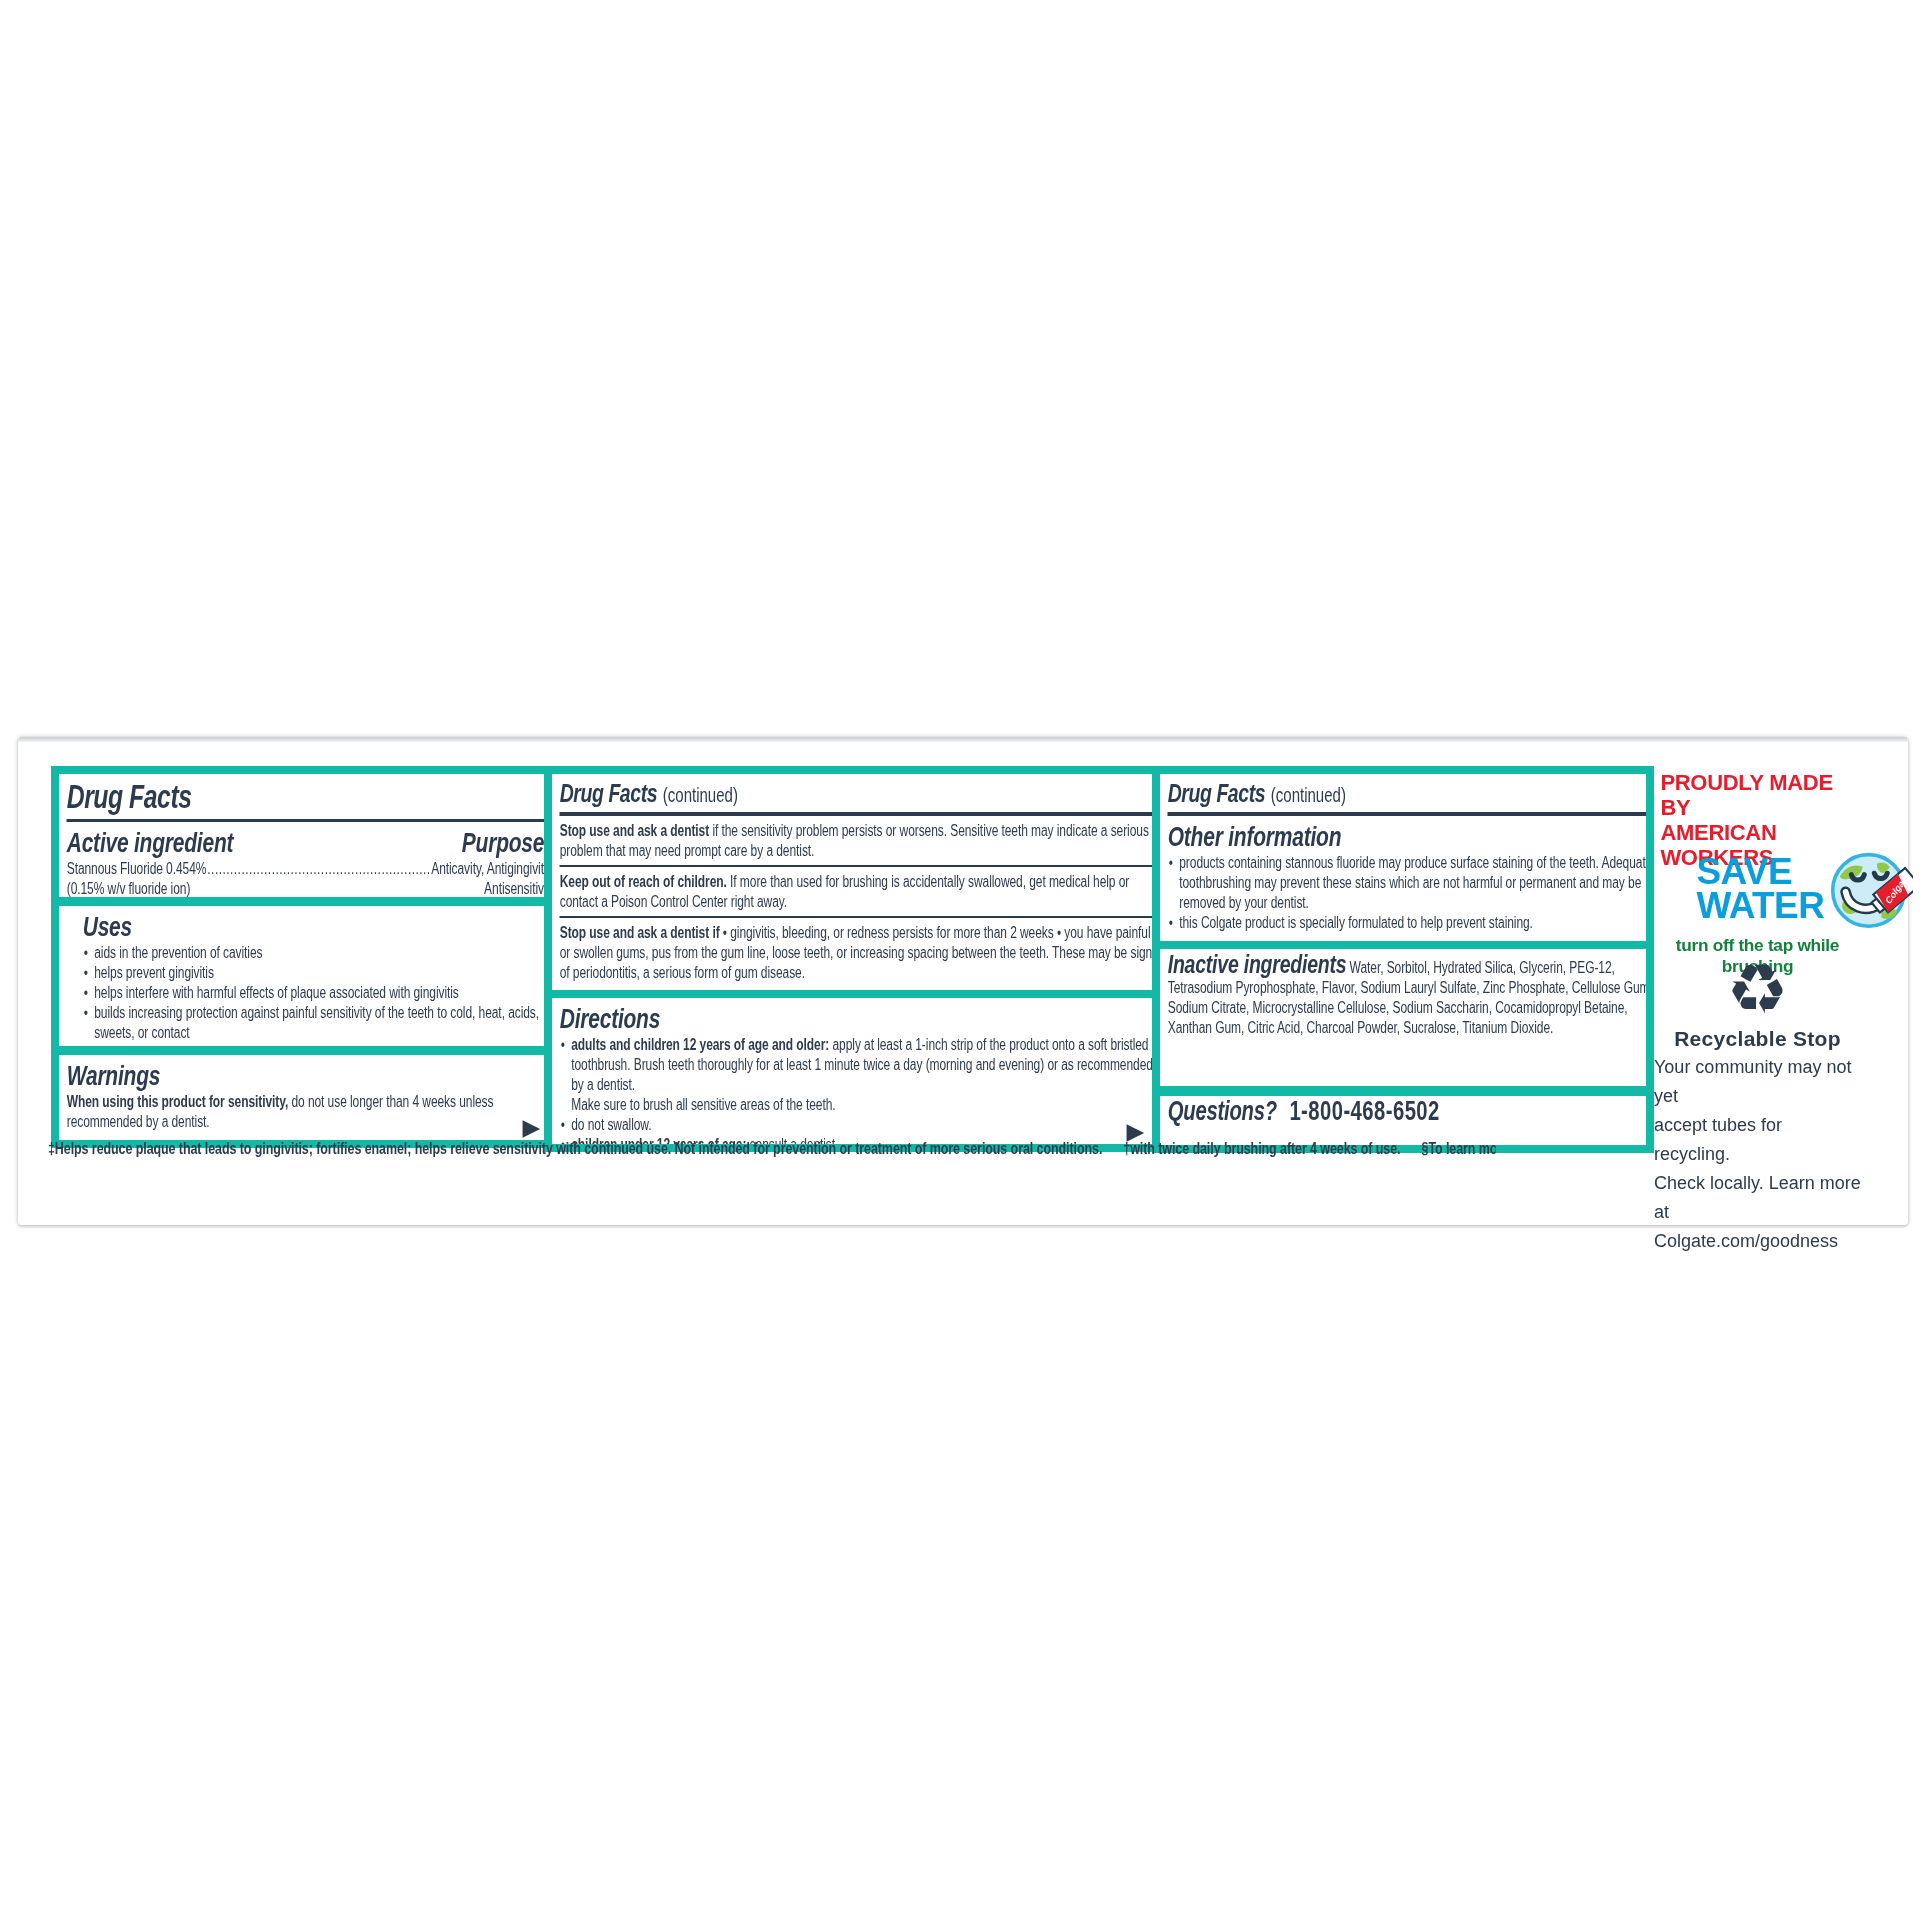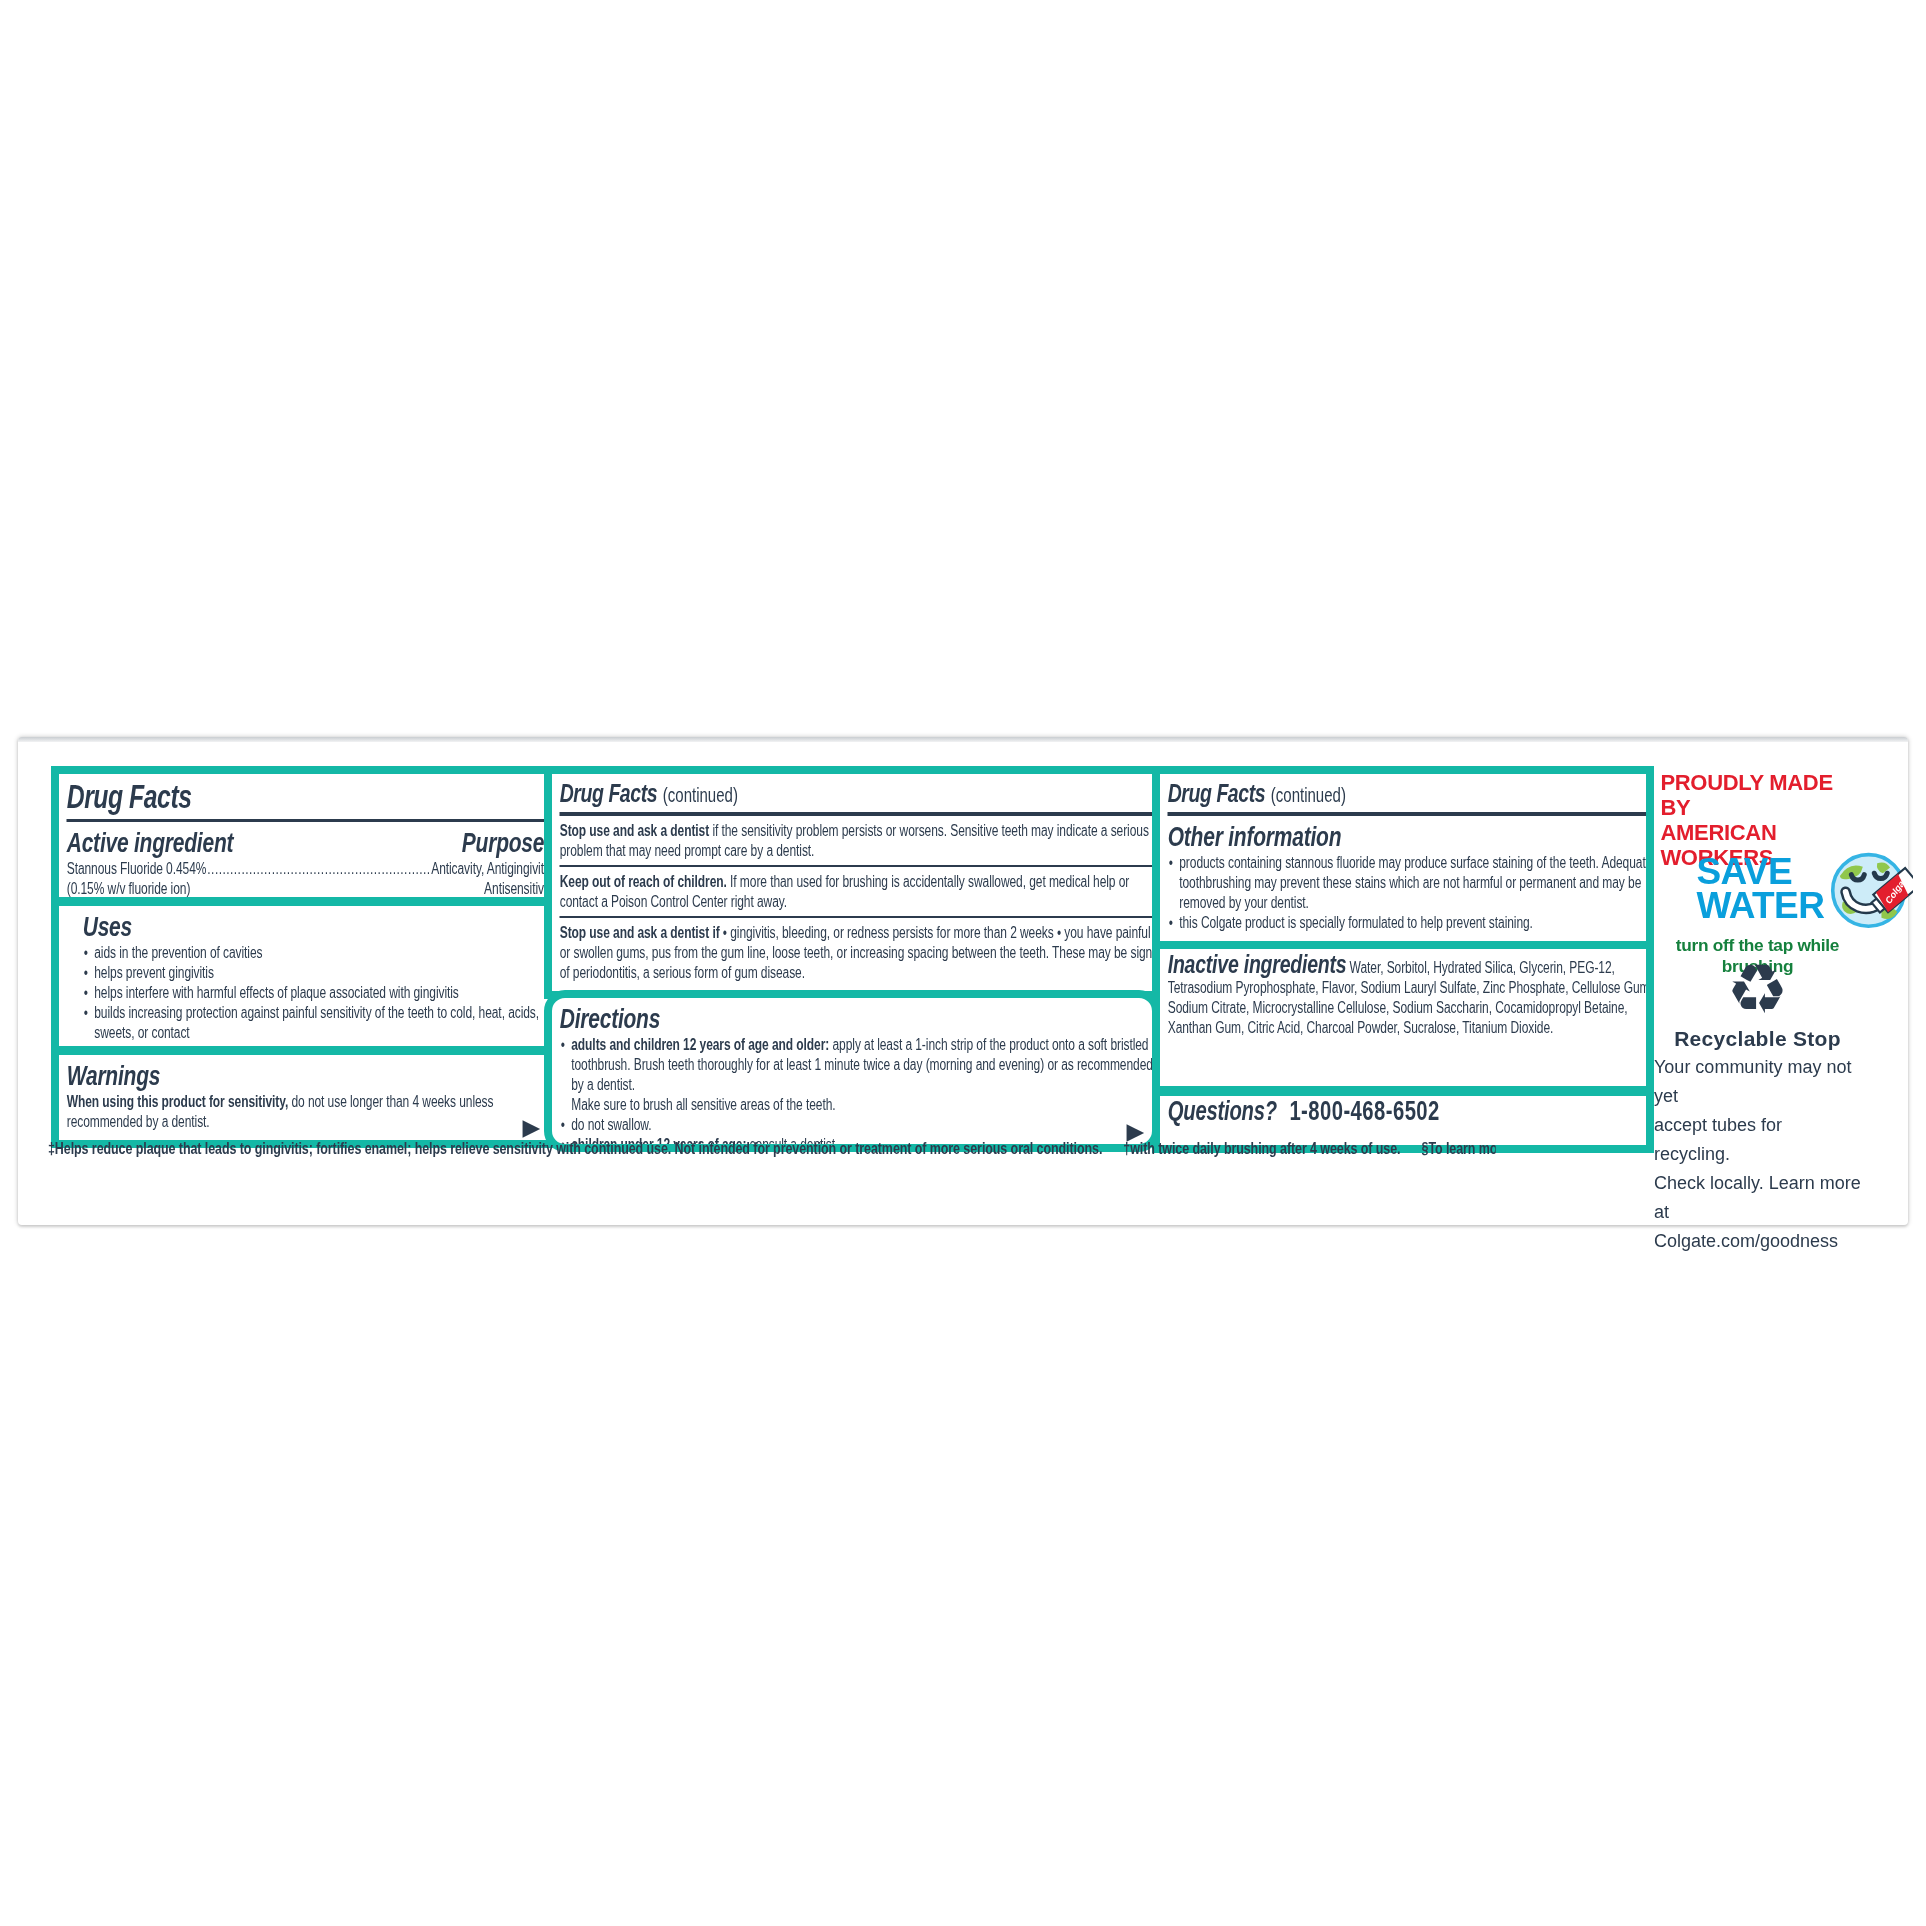--- a/index.html
+++ b/index.html
@@ -117,21 +117,21 @@
       <div>
         <span class="b">Keep out of reach of children.</span><span> If more than used for brushing is accidentally swallowed, get medical help or contact a Poison Control Center right away.</span>
       </div>
       <div class="hr-thin"></div>
       <div>
         <span class="b">Stop use and ask a dentist if</span><span> • gingivitis, bleeding, or redness persists for more than 2 weeks • you have painful or swollen gums, pus from the gum line, loose teeth, or increasing spacing between the teeth. These may be signs of periodontitis, a serious form of gum disease.</span>
       </div>
     </div>
   </div>
 
-  <div class="box" style="left:526px; top:253px; width:600px; height:146px;border-radius:21px;">
+  <div class="box" style="left:526px; top:253px; width:600px; height:146px;">
     <div class="inner">
       <div class="sec-head">Directions</div>
       <div class="bullet">
         <span class="b">adults and children 12 years of age and older:</span><span> apply at least a 1-inch strip of the product onto a soft bristled toothbrush. Brush teeth thoroughly for at least 1 minute twice a day (morning and evening) or as recommended by a dentist.</span>
         <div class="dirs-b1-cont">Make sure to brush all sensitive areas of the teeth.</div>
       </div>
       <div class="bullet">do not swallow.</div>
       <div class="bullet">
         <span class="b">children under 12 years of age:</span><span> consult a dentist.</span>
       </div>

